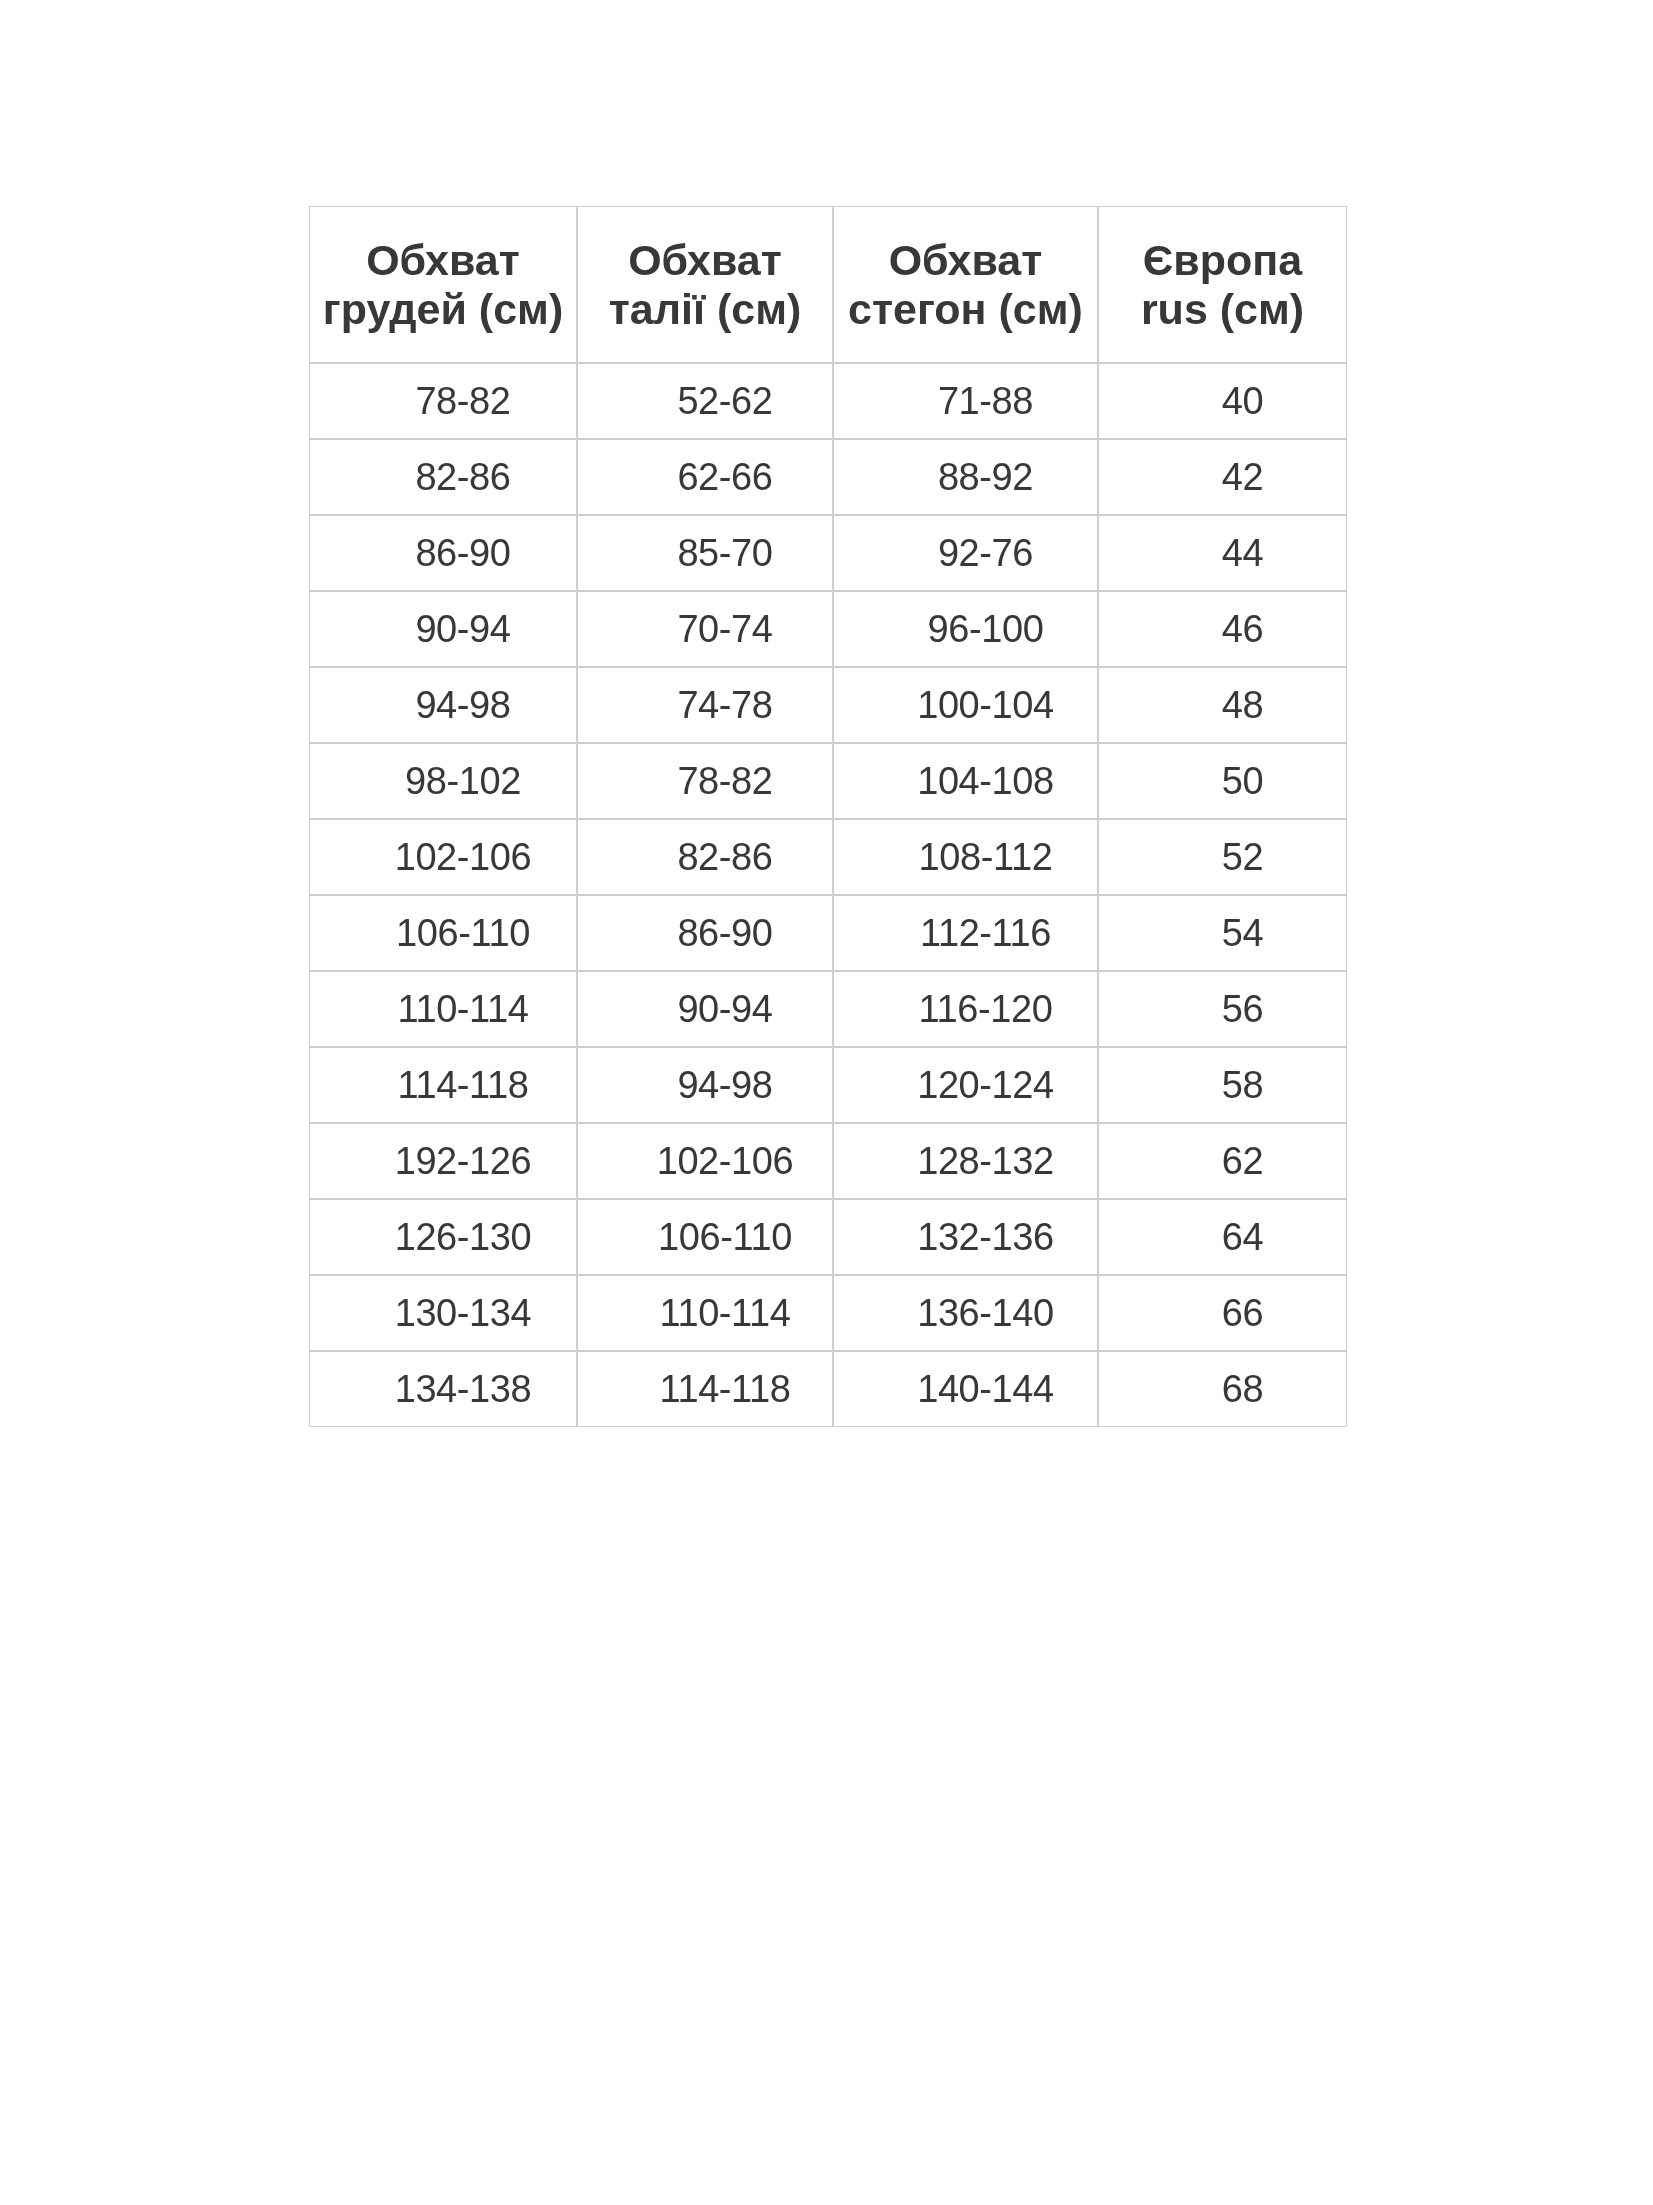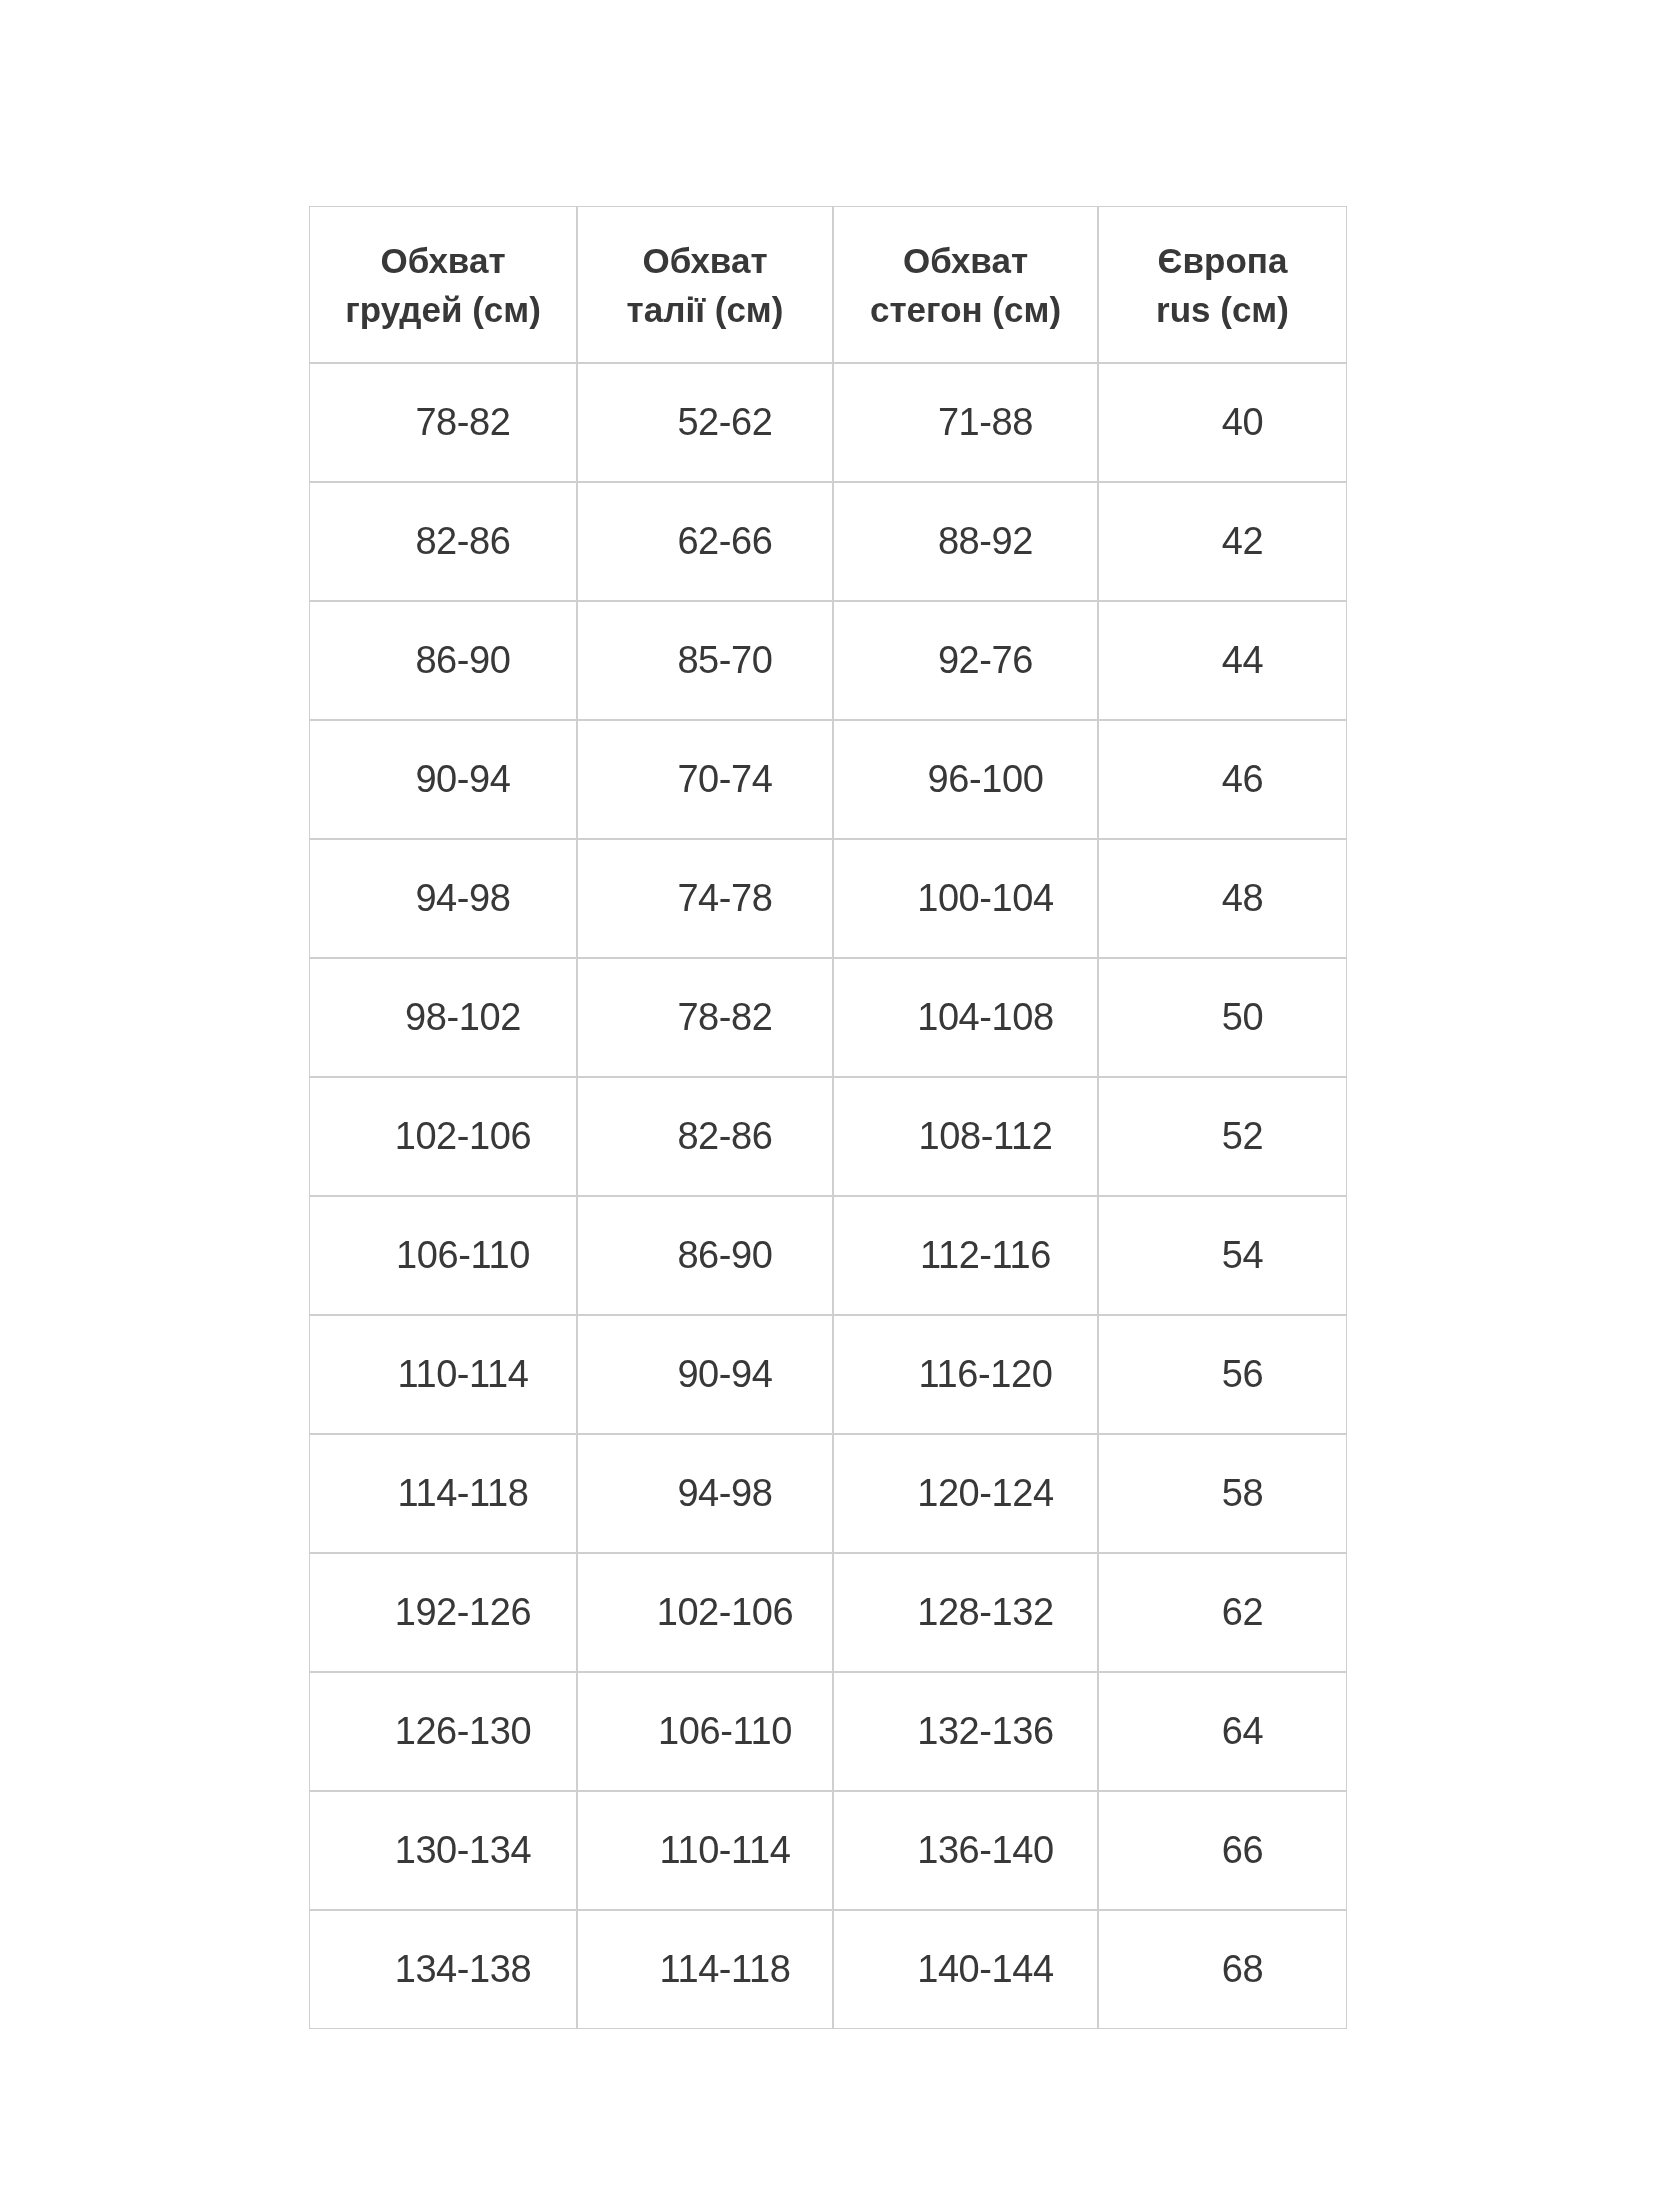--- a/index.html
+++ b/index.html
@@ -32,27 +32,27 @@
     box-sizing:border-box;
     background:#ffffff;
     border:0.8px solid var(--border-color);
     border-top-width:1.6px;
     border-bottom-width:1.6px;
     text-align:center;
     vertical-align:middle;
   }
   th{
     height:157px;
-    font-size:35px;
+    font-size:43px;
     font-weight:bold;
     line-height:49px;
     color:var(--text-color);
   }
   td{
-    height:119px;
+    height:76px;
     font-size:38px;
     font-weight:normal;
     letter-spacing:-0.4px;
     color:var(--text-color);
     padding-left:40px;
   }
   .hline{display:block;}
 </style>
 </head>
 <body>

